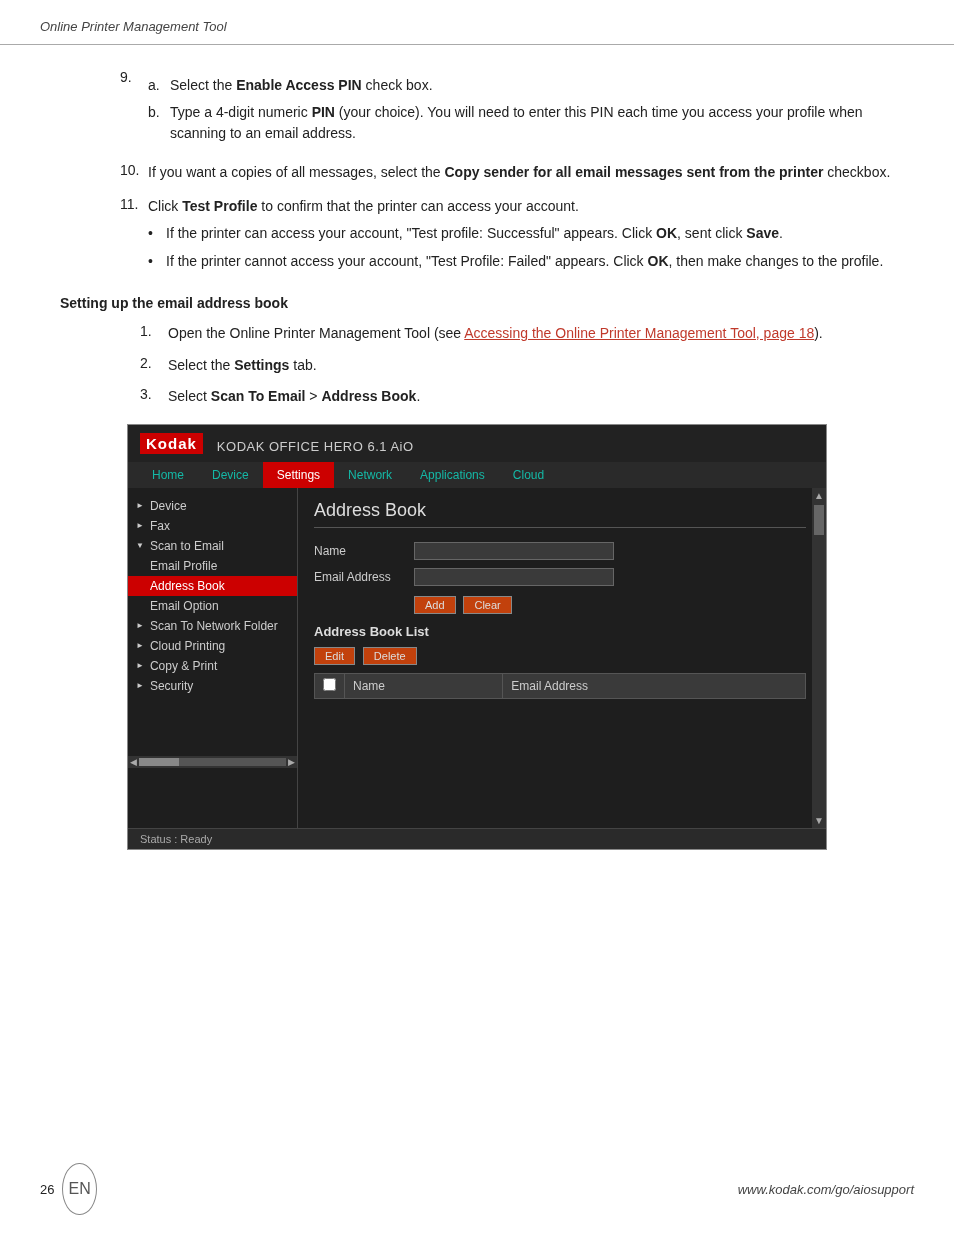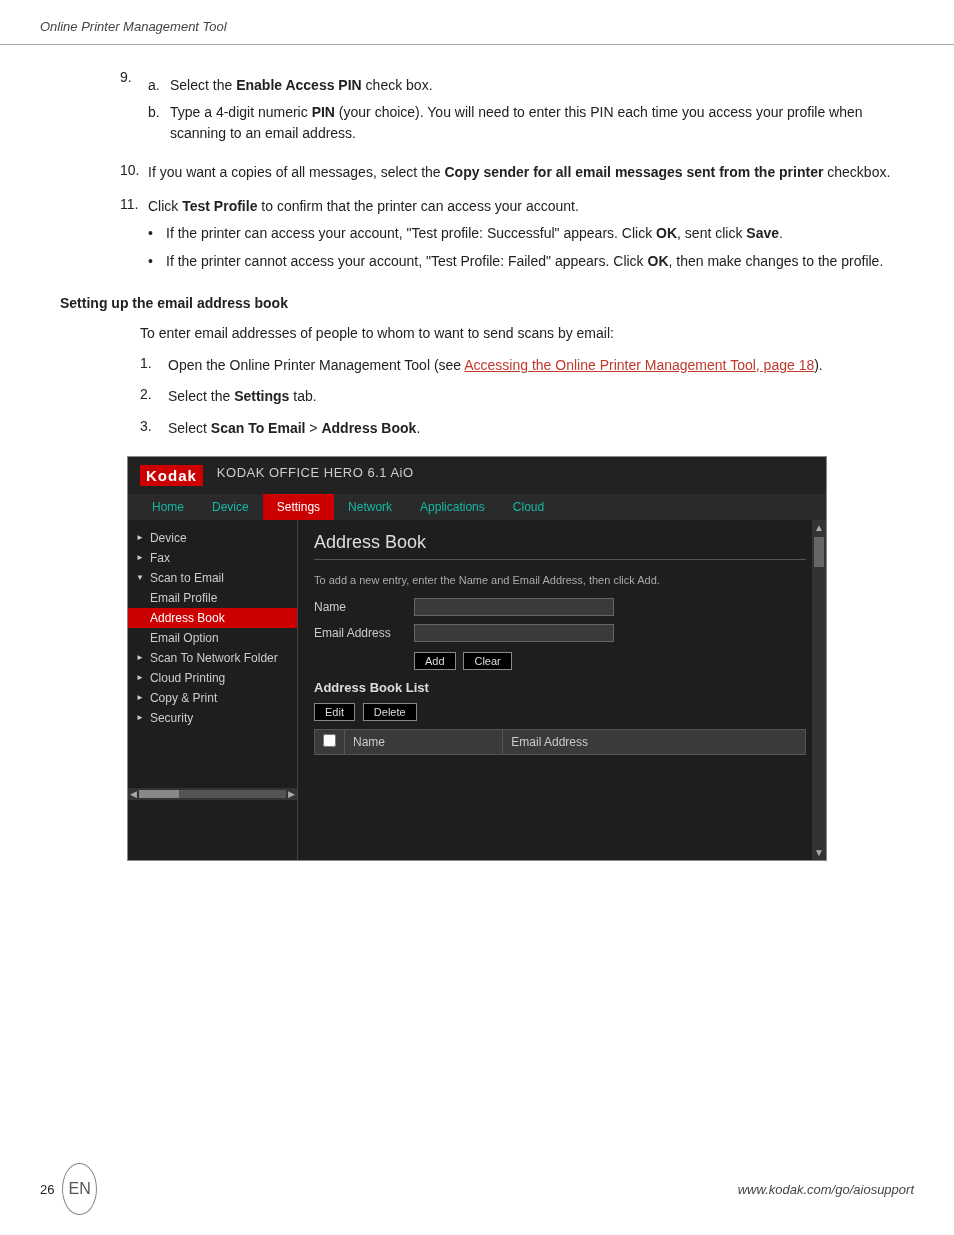--- a/index.html
+++ b/index.html
@@ -125,21 +125,21 @@
       margin-left: auto;
       margin-right: auto;
       font-family: Arial, sans-serif;
     }
 
     
     .kodak-header {
       background: #222;
       padding: 8px 12px;
       display: flex;
-      align-items: flex-start;
+      align-items: flex-end;
       gap: 14px;
     }
     .kodak-logo {
       background: #cc0000;
       color: white;
       font-weight: bold;
       font-size: 15px;
       padding: 2px 6px;
       letter-spacing: 1px;
     }
@@ -252,21 +252,21 @@
     }
     .form-input {
       width: 200px;
       height: 18px;
       background: #3a3a3a;
       border: 1px solid #666;
     }
     .btn-small {
       padding: 2px 10px;
       font-size: 11px;
-      background: #000000;
+      background: #c2410c;
       color: #ddd;
       border: 1px solid #888;
       cursor: pointer;
       margin-right: 4px;
     }
     .address-book-list-label {
       font-size: 13px;
       color: #ddd;
       font-weight: bold;
       margin-top: 10px;
@@ -442,21 +442,20 @@
           </ul>
         </div>
       </li>
 
     </ol>
   </div>
 
   <div class="section-heading" style="margin-left:0; margin-top:16px; margin-bottom:12px;">Setting up the email address book</div>
 
   <div class="indented-block">
-    <p class="indented-para">To enter email addresses of people to whom to want to send scans by email:</p>
 
     <ol class="numbered-list" style="list-style:none;">
 
       <li style="display:flex; margin-bottom:10px;">
         <span class="num-label">1.</span>
         <div class="num-content">
           <span>Open the Online Printer Management Tool (see </span><span class="link">Accessing the Online Printer Management Tool, page 18</span><span>).</span>
         </div>
       </li>
 
@@ -536,21 +535,20 @@
             <span class="hscroll-arrow">▶</span>
           </div>
         </div>
       </div>
 
       <div class="ui-main-wrapper">
         <div class="ui-main" style="padding-right: 20px;">
 
           <div class="ui-panel-title">Address Book</div>
 
-          <div class="add-new-desc">To add a new entry, enter the Name and Email Address, then click Add.</div>
 
           <div class="form-row">
             <span class="form-label">Name</span>
             <div class="form-input"></div>
           </div>
           <div class="form-row">
             <span class="form-label">Email Address</span>
             <div class="form-input"></div>
           </div>
 
@@ -584,20 +582,23 @@
 
         <div class="scrollbar-area">
           <span class="scroll-arrow">▲</span>
           <div class="scroll-thumb"></div>
           <span class="scroll-arrow" style="margin-top:auto;">▼</span>
         </div>
       </div>
 
     </div>
 
+    <div class="ui-status-bar">
+      <span>Status : Ready</span>
+    </div>
   </div>
 
 </div>
 
 <div class="page-footer">
   <div class="footer-left">
     <span>26</span>
     <span class="footer-en-badge">EN</span>
   </div>
   <div class="footer-center">www.kodak.com/go/aiosupport</div>

